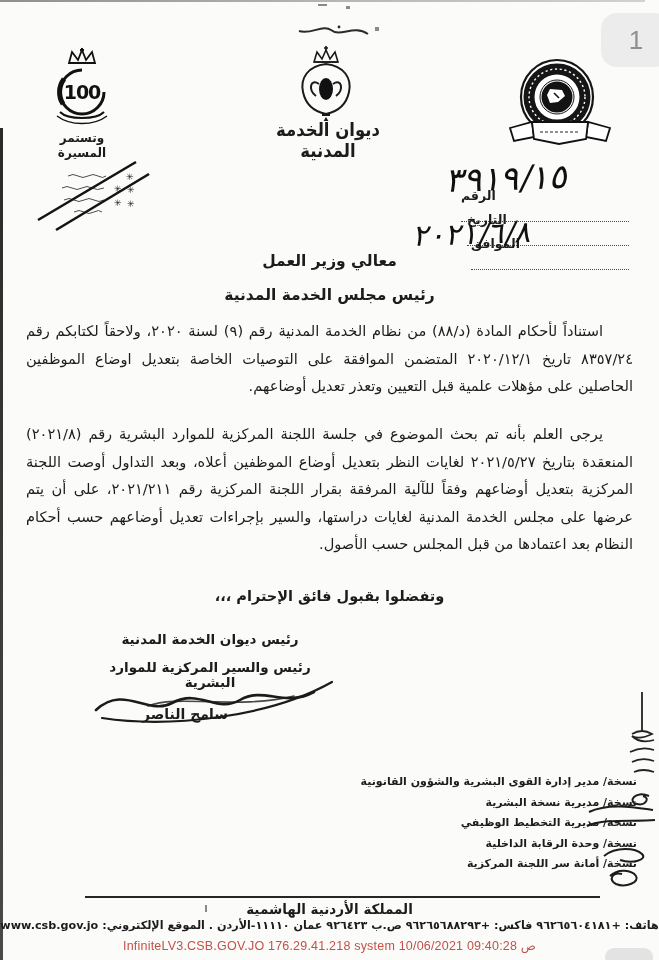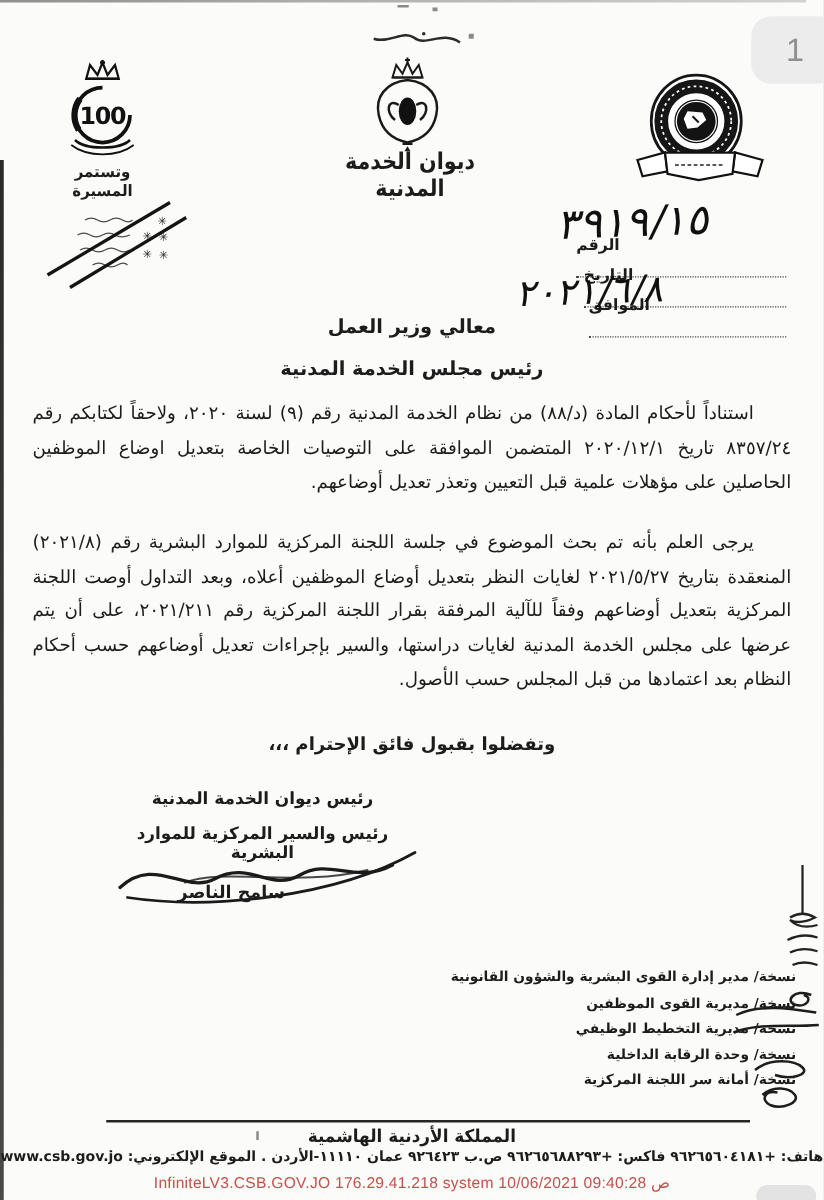--- a/index.html
+++ b/index.html
@@ -219,21 +219,21 @@
     <svg width="60" height="58" viewBox="0 0 60 58">
       <g stroke="#1d1d1d" stroke-width="2" fill="none">
         <path d="M12 14 C24 4 44 6 50 12 C56 18 40 22 28 18"></path>
         <path d="M18 34 C26 26 40 28 44 34 C48 40 34 46 24 42 C16 38 20 30 30 32"></path>
       </g>
     </svg>
   </div>
 
   <div class="abs cc">
     <div>نسخة/ مدير إدارة القوى البشرية والشؤون القانونية</div>
-    <div>نسخة/ مديرية القوى الموظفين</div>
+    <div>نسخة/ مديرية نسخة البشرية</div>
     <div>نسخة/ مديرية التخطيط الوظيفي</div>
     <div>نسخة/ وحدة الرقابة الداخلية</div>
     <div>نسخة/ أمانة سر اللجنة المركزية</div>
   </div>
 
   <div class="abs divider"></div>
   <div class="center-line kingdom" dir="rtl">المملكة الأردنية الهاشمية</div>
   <div class="center-line contact">هاتف: +٩٦٢٦٥٦٠٤١٨١ فاكس: +٩٦٢٦٥٦٨٨٢٩٣ ص.ب ٩٢٦٤٢٣ عمان ١١١١٠-الأردن . الموقع الإلكتروني: www.csb.gov.jo</div>
   <div class="center-line sysline" dir="ltr">InfiniteLV3.CSB.GOV.JO 176.29.41.218 system 10/06/2021 09:40:28 ص</div>
 

